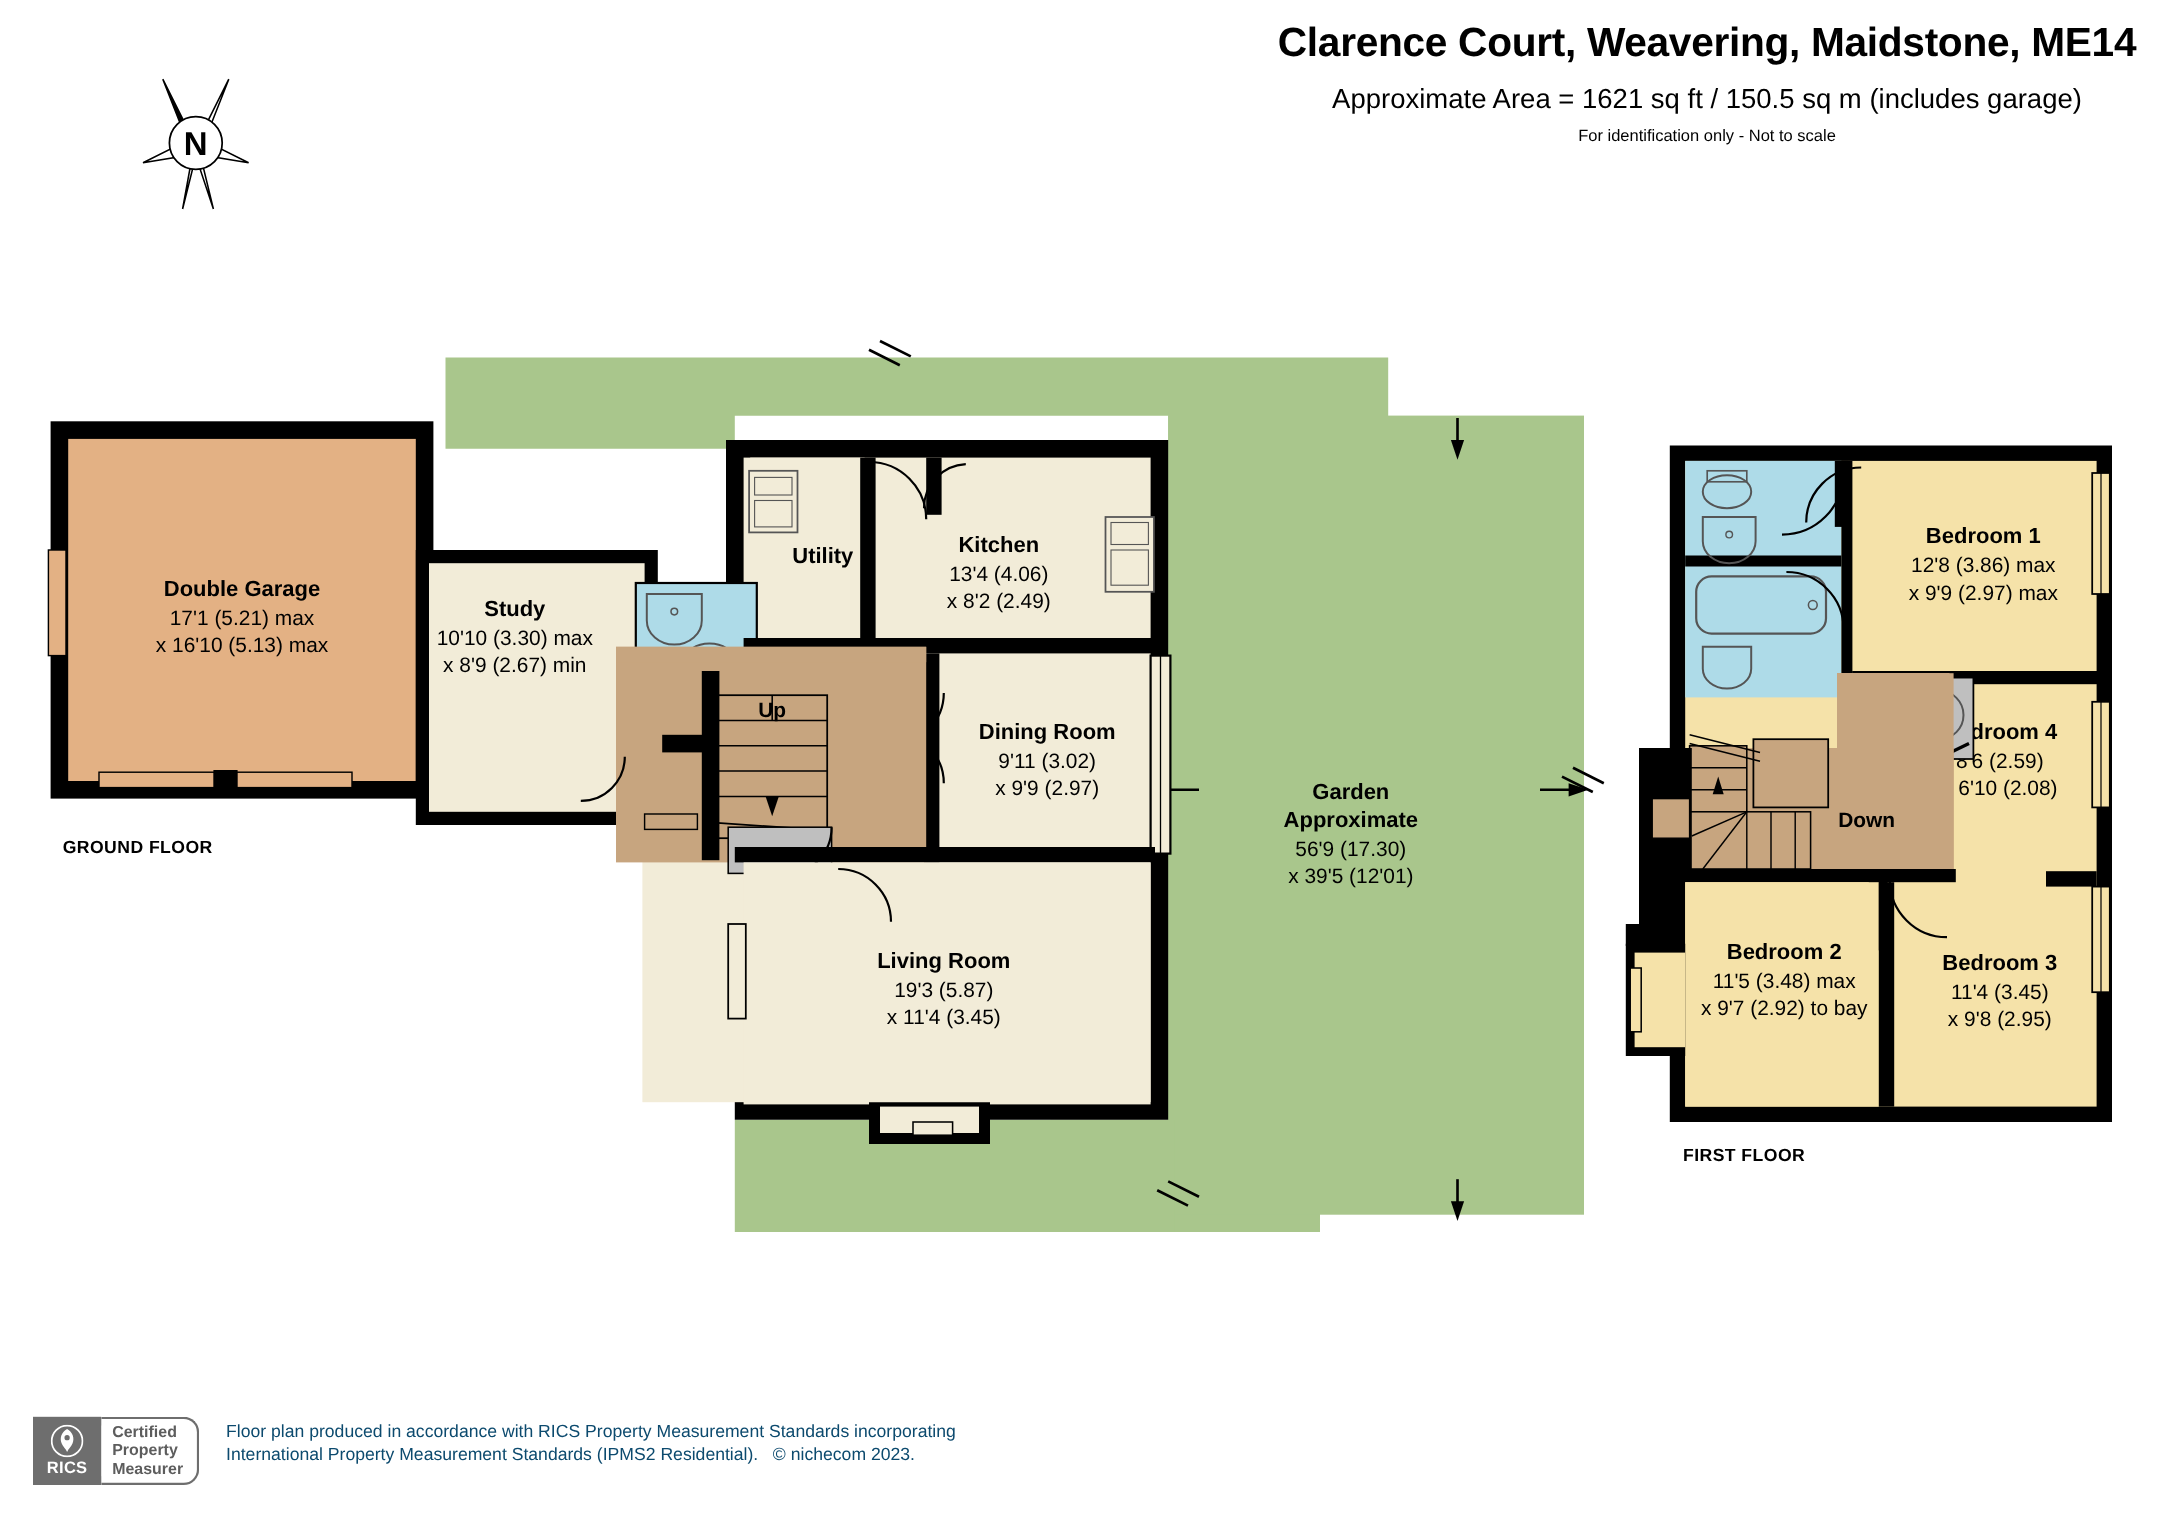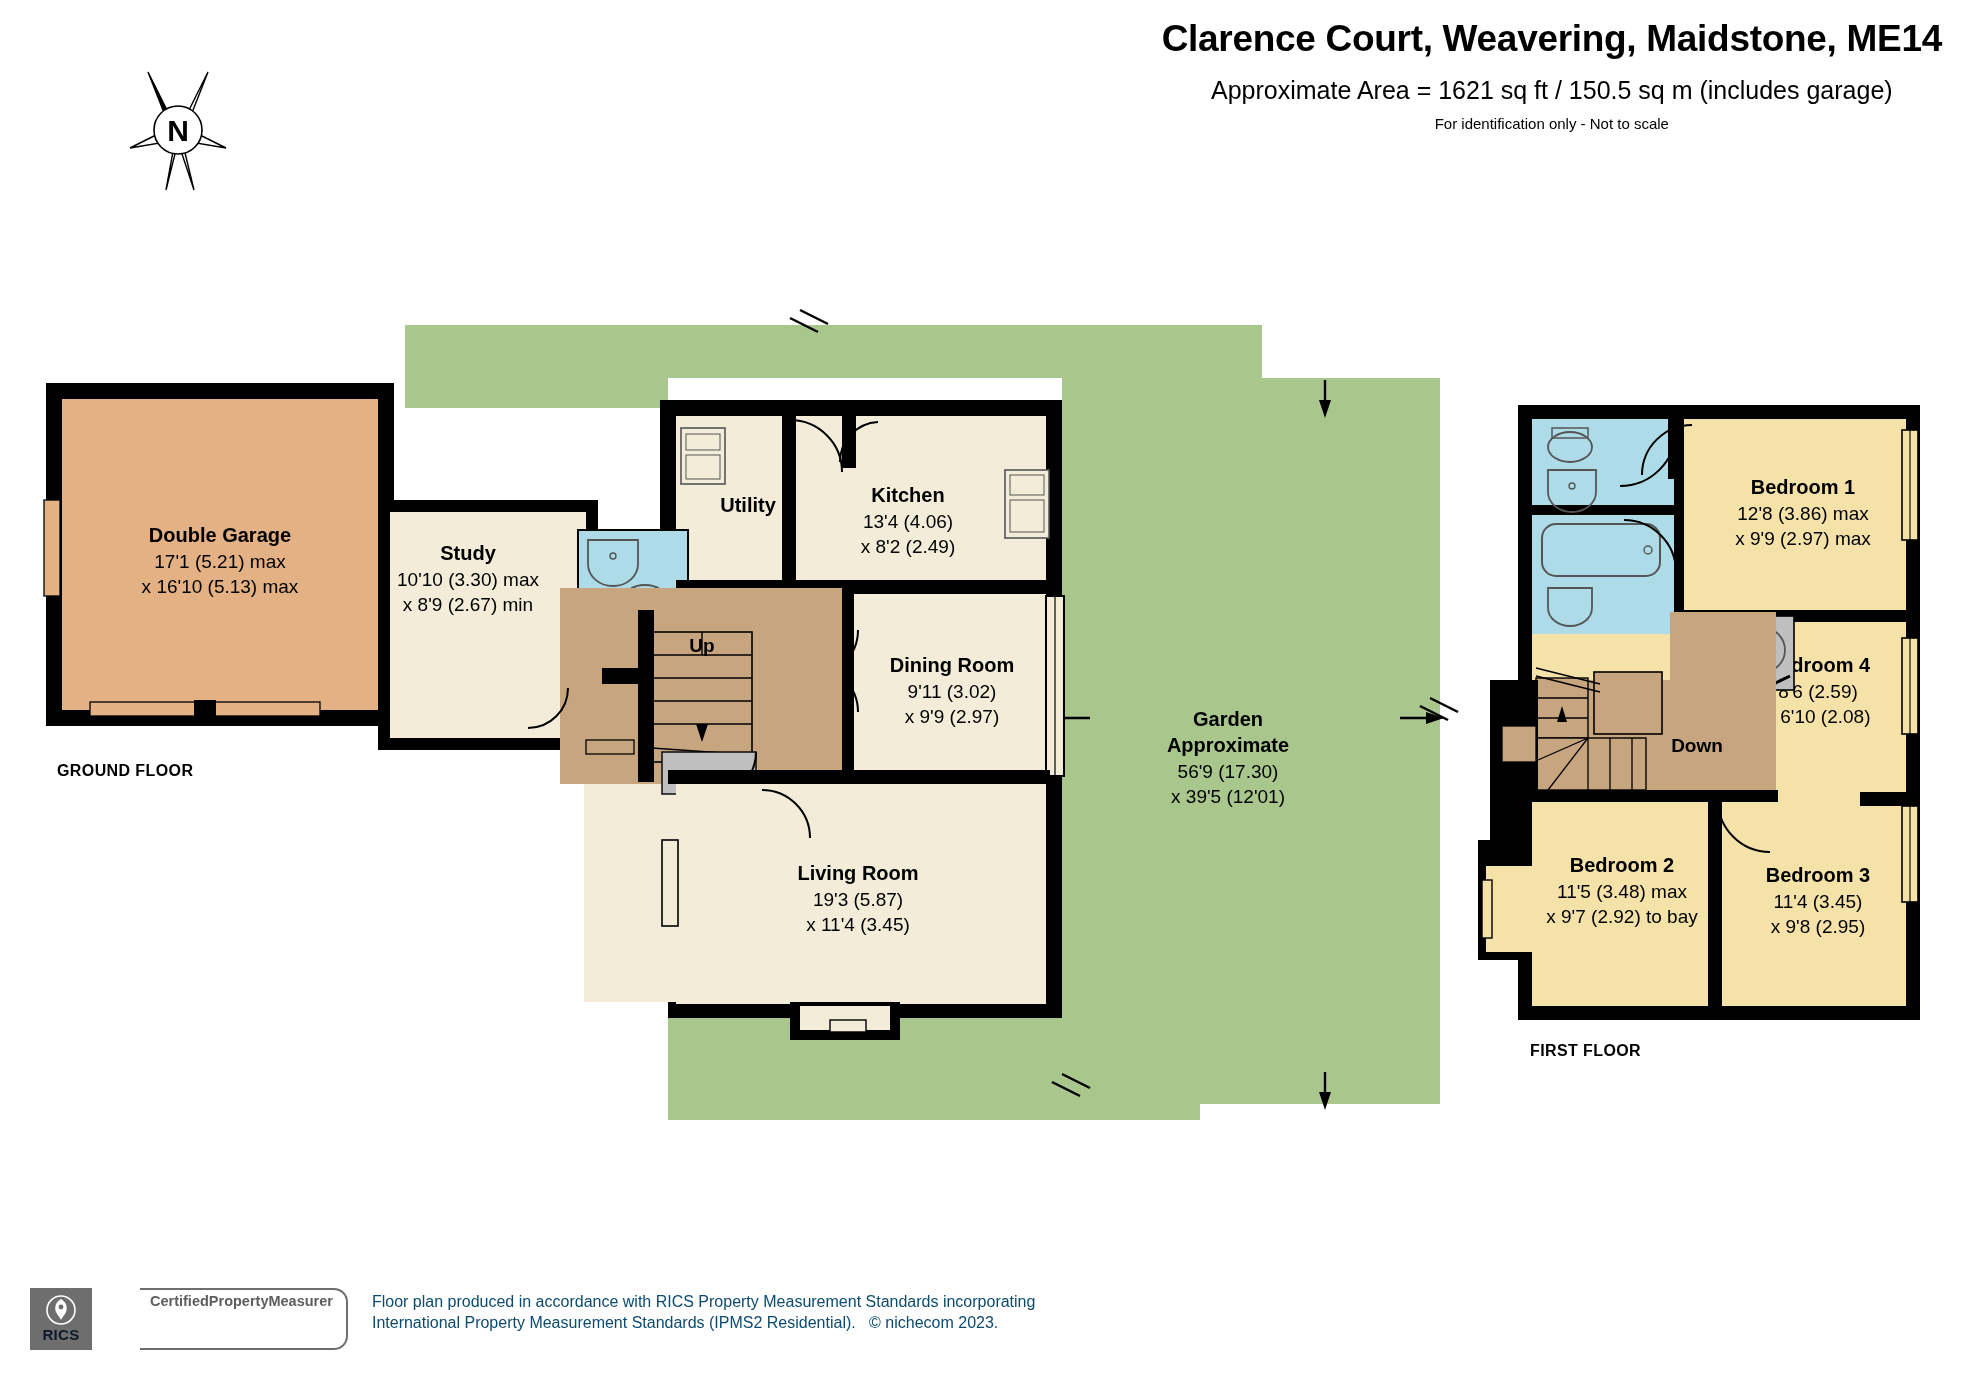--- a/index.html
+++ b/index.html
@@ -24,24 +24,24 @@
            text-anchor:middle;fill:#000;}
   .rm-dim{font-family:"Liberation Sans",sans-serif;font-size:19px;text-anchor:middle;fill:#000;}
   .stair-txt{font-family:"Liberation Sans",sans-serif;font-size:19px;font-weight:bold;
              text-anchor:middle;fill:#000;}
 
   
   #footer{position:absolute;left:30px;top:1288px;display:flex;align-items:flex-start;}
   #rics-badge{display:flex;align-items:stretch;height:62px;}
   #rics-left{background:#6e6e6e;width:62px;display:flex;flex-direction:column;
              align-items:center;justify-content:center;}
-  #rics-word{color:#0f172a;font-size:15px;font-weight:bold;letter-spacing:0.3px;margin-top:1px;}
+  #rics-word{color:#ffffff;font-size:15px;font-weight:bold;letter-spacing:0.3px;margin-top:1px;}
   #rics-right{border:2px solid #6e6e6e;border-left:none;border-radius:0 14px 14px 0;
-              padding:3px 13px 3px 10px;display:flex;
-              justify-content:flex-end;margin-left:48px;}
+              padding:3px 13px 3px 10px;display:flex;flex-direction:column;
+              justify-content:flex-end;}
   #rics-right div{color:#5d5d5d;font-size:14.5px;font-weight:bold;line-height:1.18;}
   #disclaimer{margin-left:24px;color:#0c4a6e;font-size:16px;line-height:1.33;padding-top:3px;}
   #disclaimer div{white-space:pre;}
 
   
   #compass{position:absolute;left:108px;top:62px;width:140px;height:145px;}
 </style>
 </head>
 <body>
 

